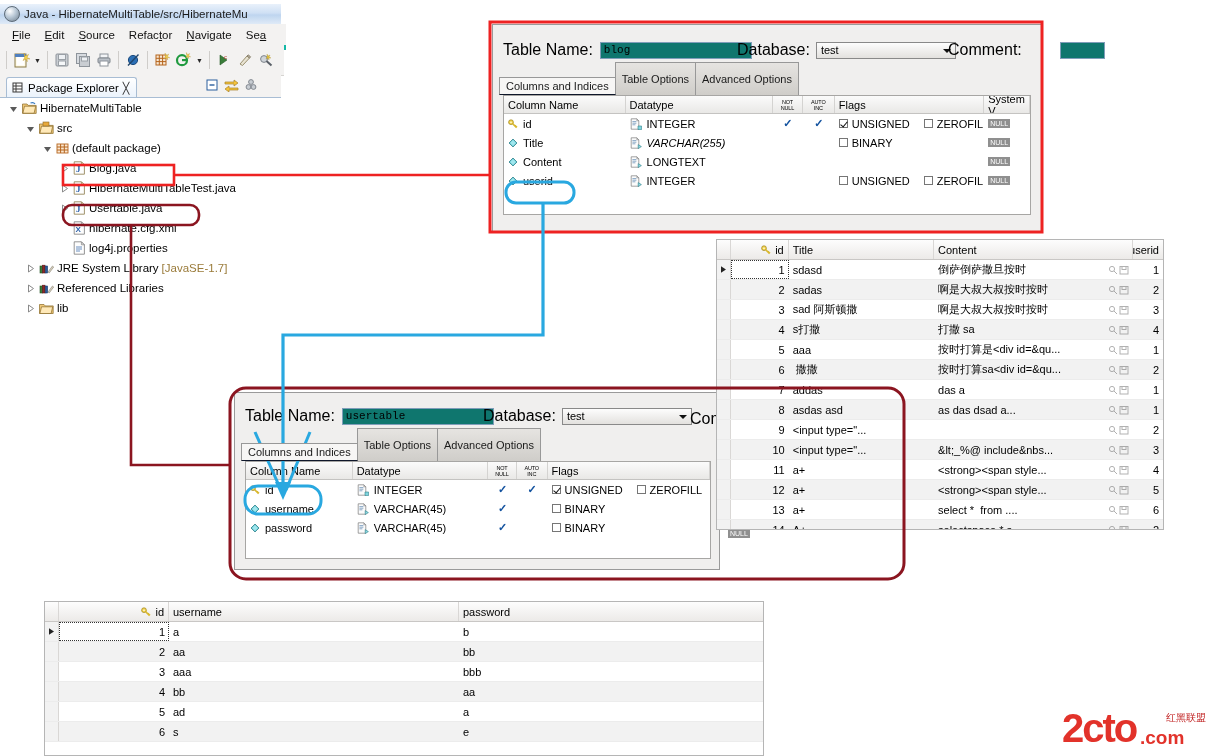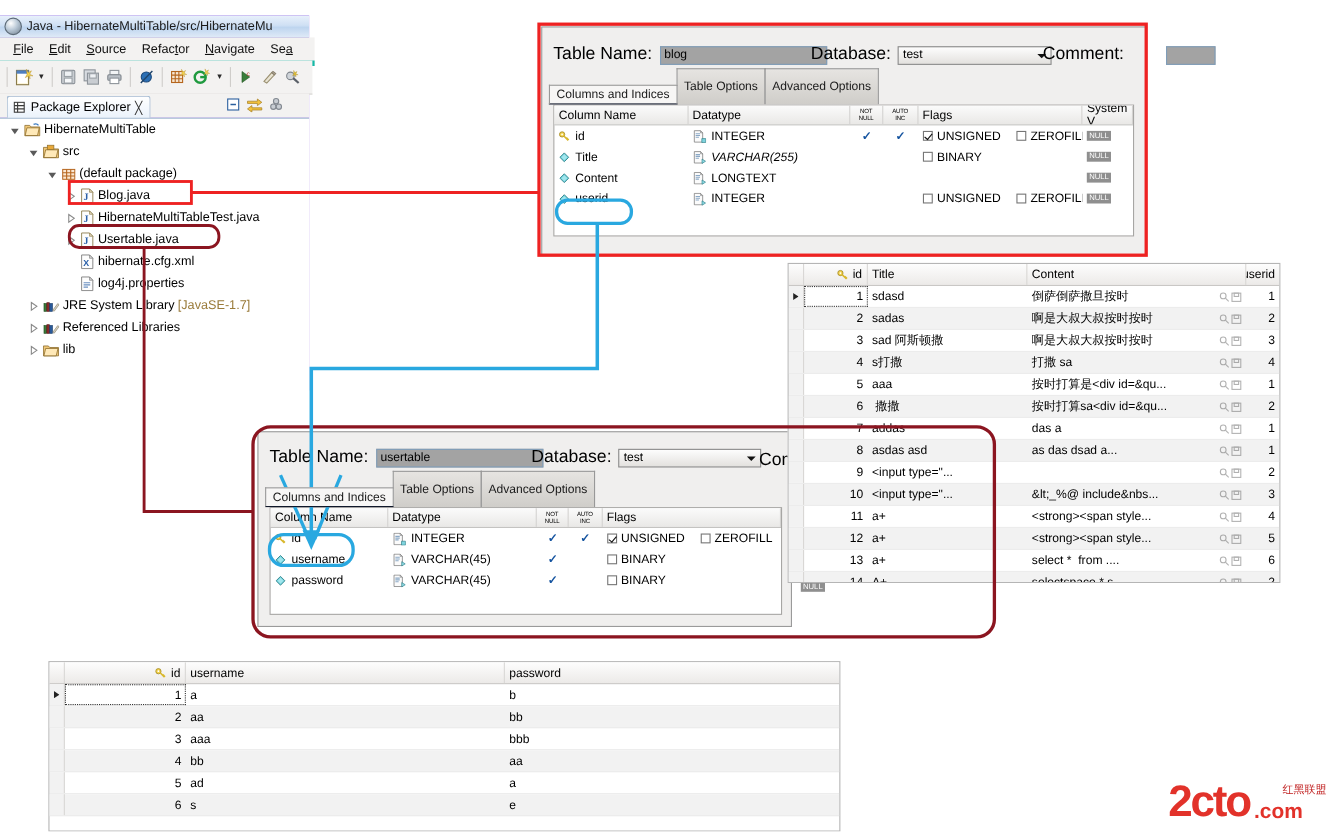--- a/index.html
+++ b/index.html
@@ -3,21 +3,21 @@
 <meta charset="utf-8">
 <style>
   html,body{margin:0;padding:0;background:#ffffff;}
   body{
     width:1217px;height:756px;position:relative;overflow:hidden;
     font-family:"Liberation Sans", sans-serif;font-size:11px;color:#000;
   }
   .abs{position:absolute;}
 
   
-  #eclipse-window{left:0;top:14px;width:281px;height:341px;background:#6d28d9;}
+  #eclipse-window{left:0;top:4px;width:281px;height:341px;background:#b91c1c;}
   #title-bar{
     left:0;top:0;width:281px;height:20px;
     background:linear-gradient(to bottom,#e9f1fb 0%,#cfe0f4 45%,#bed5ef 55%,#dfeaf7 100%);
     border-bottom:1px solid #9db8d4;
     display:flex;align-items:center;
   }
   #title-bar .tico{
     width:14px;height:14px;margin:0 4px 0 4px;border-radius:50%;
     background:radial-gradient(circle at 35% 30%,#ffffff 0%,#b9c8d6 45%,#6f7f8e 100%);
     border:1px solid #5d6b78;flex:none;
@@ -53,22 +53,22 @@
 
   .tree-row{height:20px;display:flex;align-items:center;white-space:nowrap;font-size:11.5px;}
   .twisty{width:11px;height:11px;display:inline-block;flex:none;}
   .tlabel{margin-left:3px;}
   .dim{color:#9a7b3a;}
 
   
   .mysql-dialog{background:#f0efee;border:1px solid #9a9a9a;}
   .field-label{font-size:16px;color:#000;}
   .text-input{
-    background:#a3a3a3;border:1px solid #7f9db9;height:17px;line-height:17px;
-    padding:0 3px;font-size:11px;box-sizing:border-box;
+    background:#0f766e;border:1px solid #7f9db9;height:17px;line-height:17px;
+    padding:0 3px;font-size:11px;box-sizing:border-box;font-family:Liberation Mono, monospace;
   }
   .combo{
     background:linear-gradient(to bottom,#fdfdfd,#e3e1de);border:1px solid #898989;
     height:17px;font-size:11px;box-sizing:border-box;display:flex;align-items:center;
     padding-left:4px;position:relative;
   }
   .combo .arrow{position:absolute;right:4px;top:6px;width:0;height:0;
     border-left:4px solid transparent;border-right:4px solid transparent;border-top:4px solid #111;}
 
   .tabstrip{display:flex;align-items:flex-end;height:18px;}

